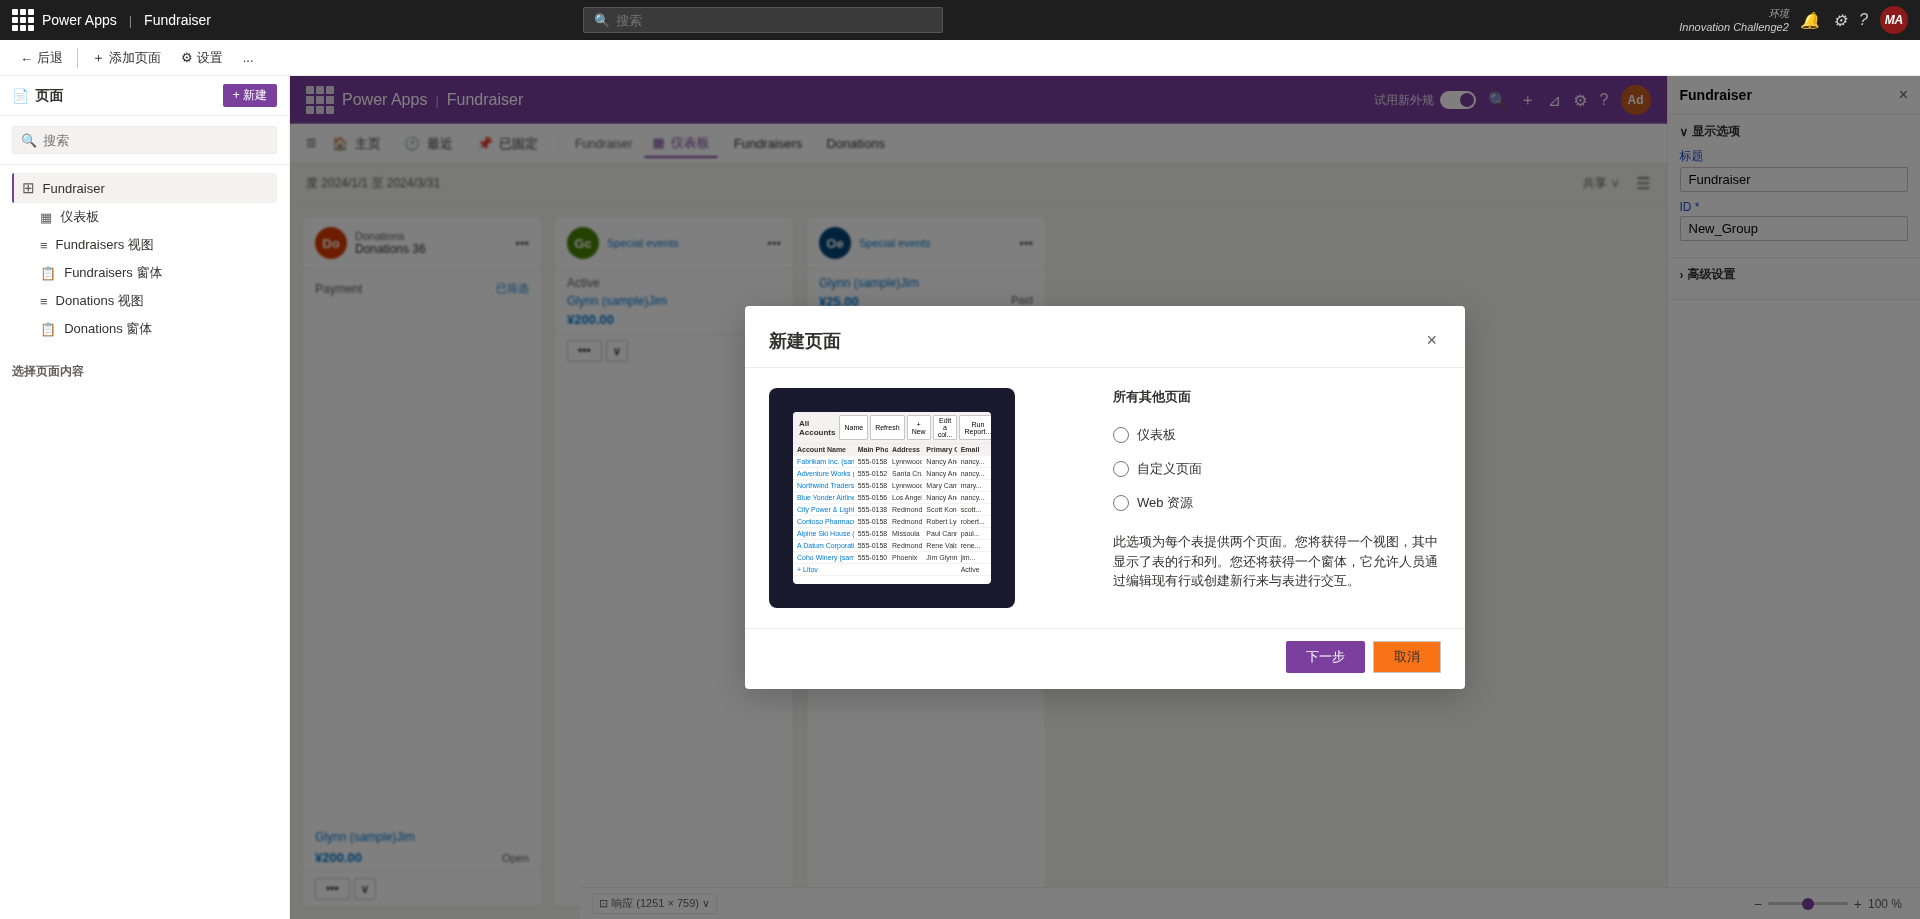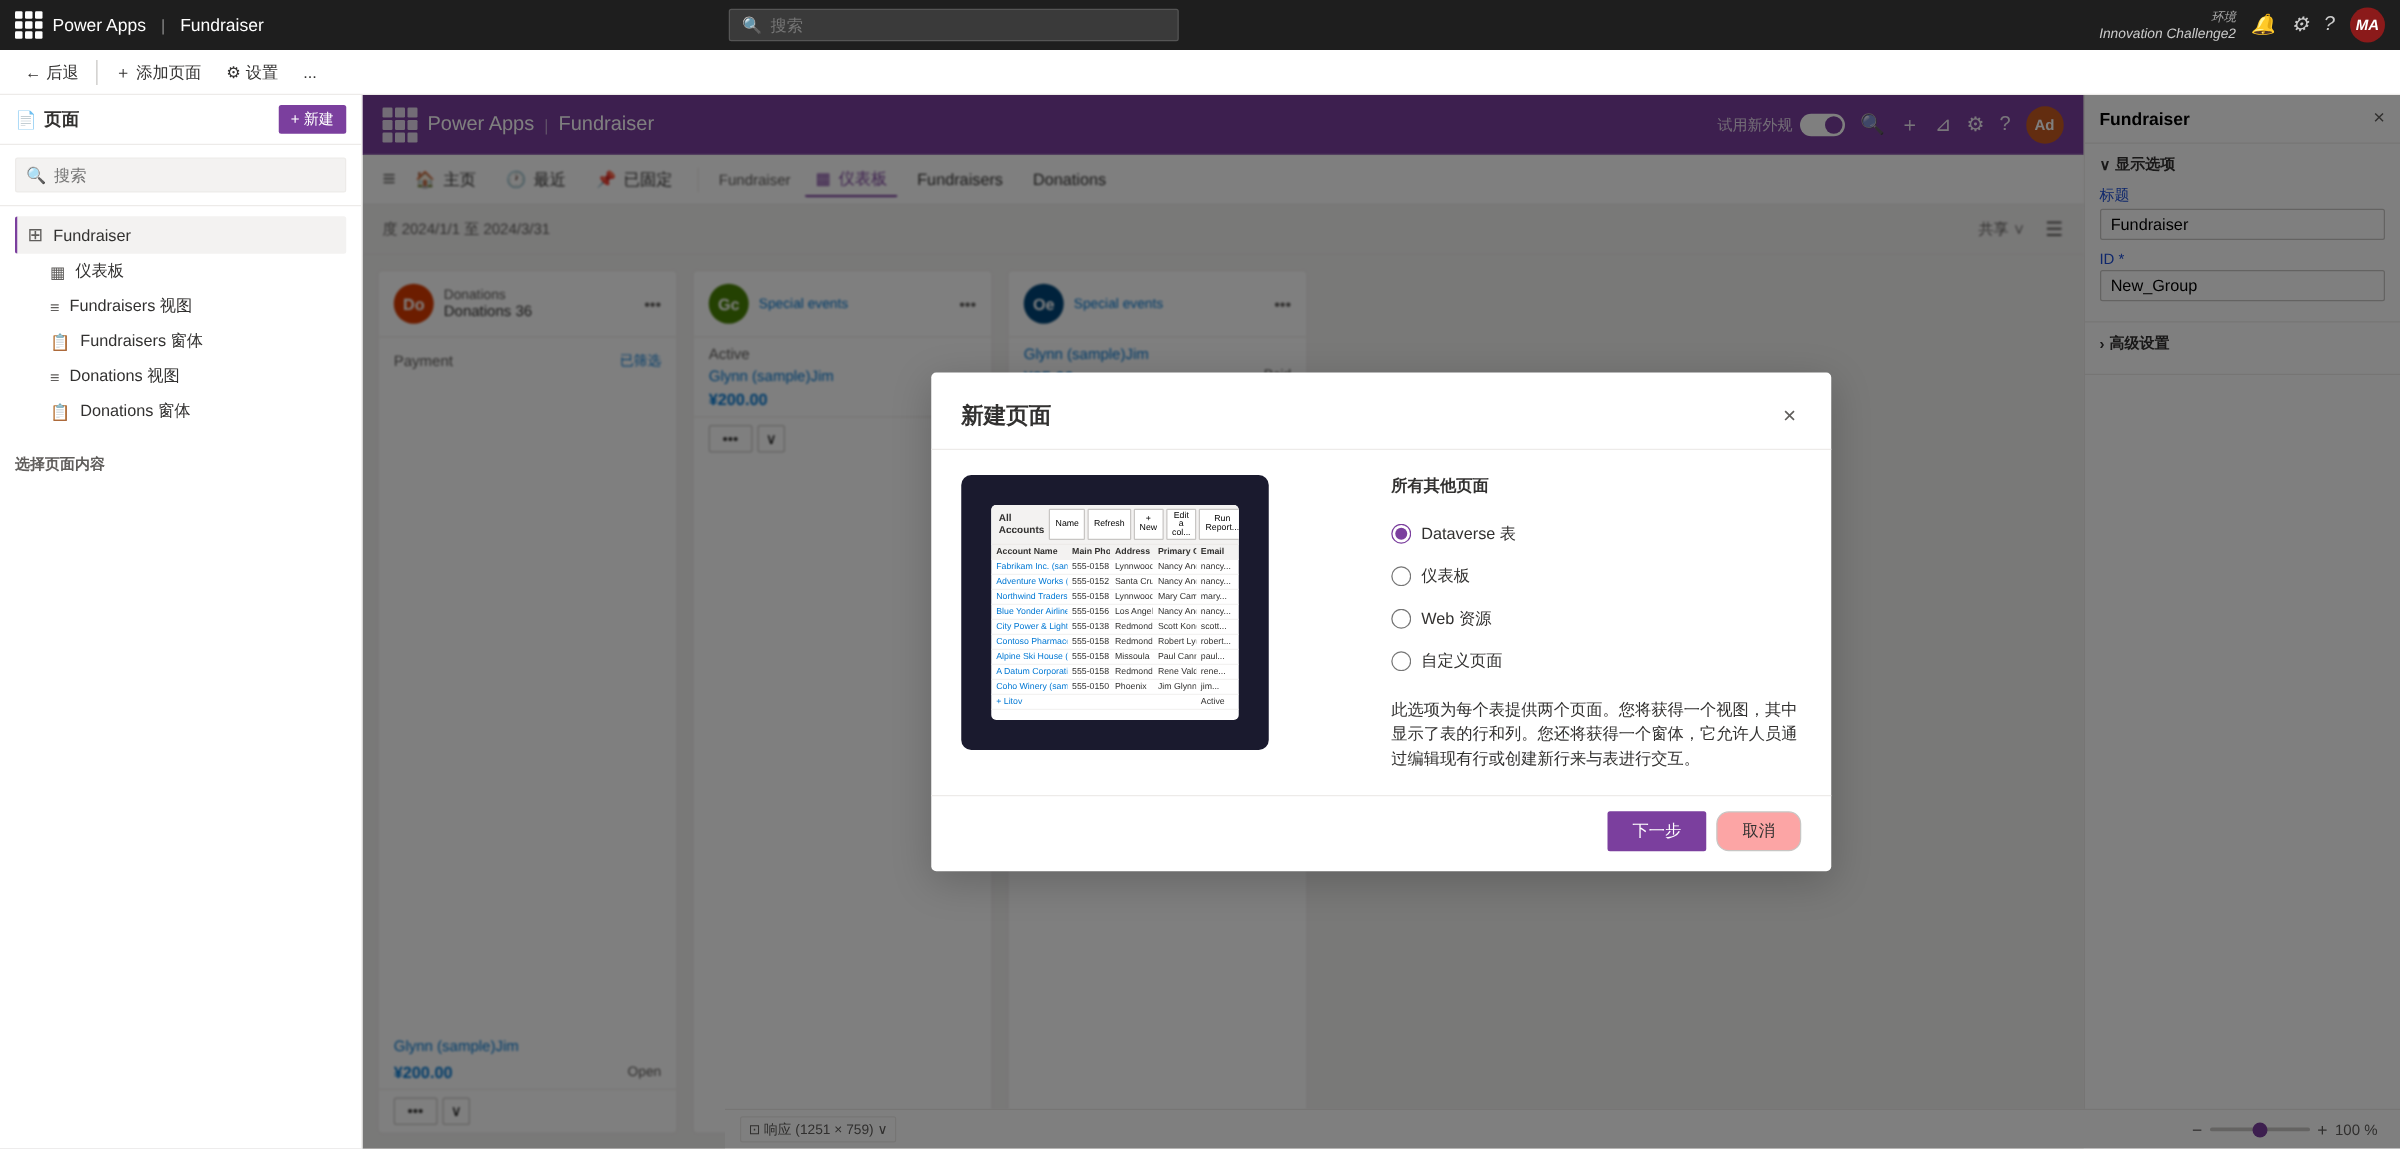--- a/index.html
+++ b/index.html
@@ -140,21 +140,21 @@
     .modal-body { display: flex; gap: 24px; padding: 20px 24px; flex: 1; overflow: auto; }
     .modal-preview { flex: 0 0 320px; }
     .modal-options { flex: 1; }
     .modal-options-title { font-size: 13px; font-weight: 600; color: #323130; margin-bottom: 12px; }
     .radio-option { display: flex; align-items: center; gap: 8px; padding: 8px 0; cursor: pointer; }
     .radio-option label { font-size: 13px; color: #323130; cursor: pointer; }
     .radio-input { accent-color: #7b3f9e; width: 16px; height: 16px; cursor: pointer; }
     .modal-desc { font-size: 13px; color: #323130; line-height: 1.5; margin-top: 12px; }
     .modal-footer { padding: 12px 24px 16px; display: flex; justify-content: flex-end; gap: 8px; border-top: 1px solid #edebe9; }
     .btn-primary { background: #7b3f9e; color: #fff; border: none; border-radius: 2px; padding: 6px 20px; font-size: 13px; cursor: pointer; }
-    .btn-default { background: #fca5a5; color: #323130; border: 1px solid #c8c6c4; border-radius: 10px; padding: 6px 20px; font-size: 13px; cursor: pointer; }
+    .btn-default { background: #f97316; color: #323130; border: 1px solid #c8c6c4; border-radius: 0; padding: 6px 20px; font-size: 13px; cursor: pointer; }
 
     
     .tablet-mockup {
       width: 246px; height: 220px; background: #1a1a2e; border-radius: 8px;
       padding: 24px; display: flex; flex-direction: column; overflow: hidden;
     }
     .tablet-screen {
       background: #fff; flex: 1; border-radius: 4px; overflow: hidden;
       display: flex; flex-direction: column;
     }
@@ -551,34 +551,30 @@
                       <div class="ts-cell">Active</div>
                     </div>
                 </div>
               </div>
             </div>
           </div>
 
           <div class="modal-options">
             <div class="modal-options-title">所有其他页面</div>
             <div class="radio-option">
-              <input type="radio" class="radio-input" name="page-type" id="opt-dataverse" checked="" style="">
-              <label for="opt-dataverse">Dataverse 表</label>
-            </div>
-            <div class="radio-option">
               <input type="radio" class="radio-input" name="page-type" id="opt-dashboard" style="">
               <label for="opt-dashboard">仪表板</label>
+            </div>
+            <div class="radio-option">
+              <input type="radio" class="radio-input" name="page-type" id="opt-custom" style="">
+              <label for="opt-custom">自定义页面</label>
             </div>
             <div class="radio-option">
               <input type="radio" class="radio-input" name="page-type" id="opt-web" style="">
               <label for="opt-web">Web 资源</label>
-            </div>
-            <div class="radio-option">
-              <input type="radio" class="radio-input" name="page-type" id="opt-custom" style="">
-              <label for="opt-custom">自定义页面</label>
             </div>
             <p class="modal-desc">此选项为每个表提供两个页面。您将获得一个视图，其中显示了表的行和列。您还将获得一个窗体，它允许人员通过编辑现有行或创建新行来与表进行交互。</p>
           </div>
         </div>
         <div class="modal-footer">
           <button class="btn-primary">下一步</button>
           <button class="btn-default">取消</button>
         </div>
       </div>
     </div>

